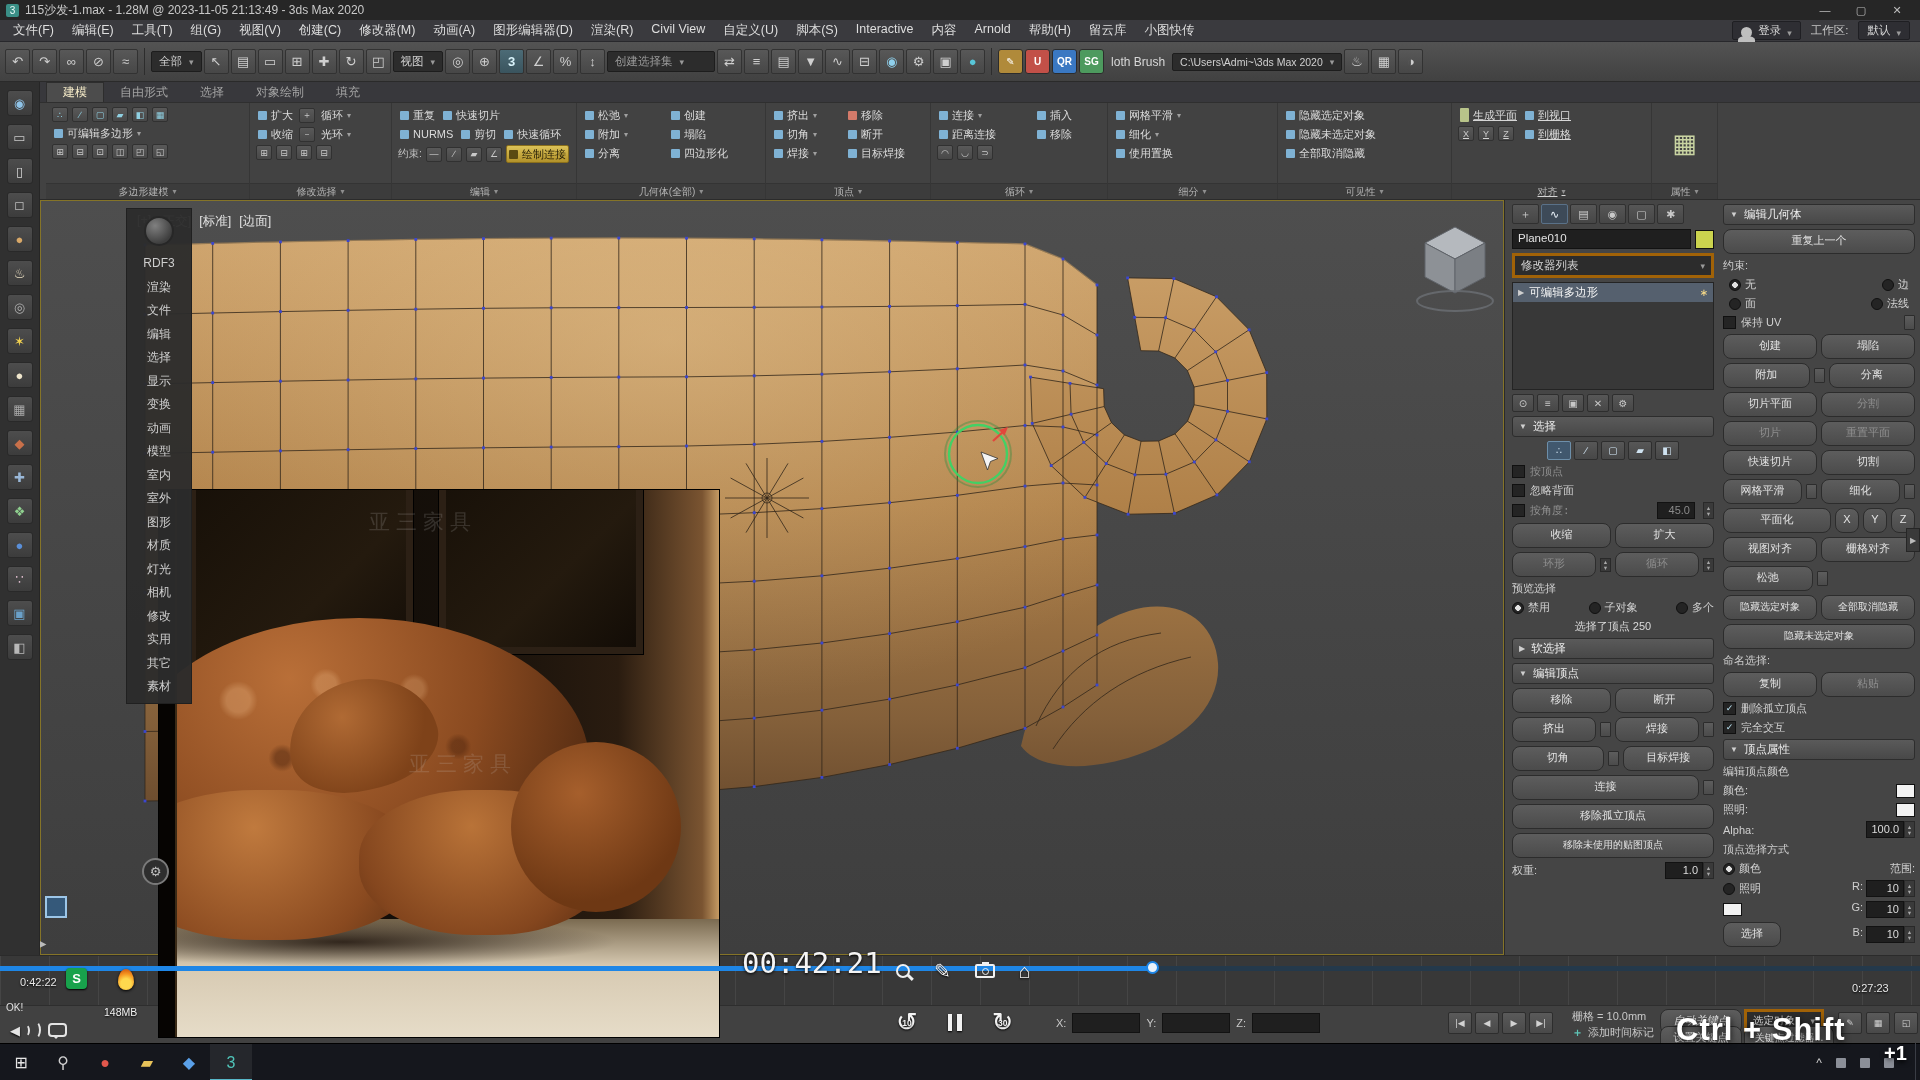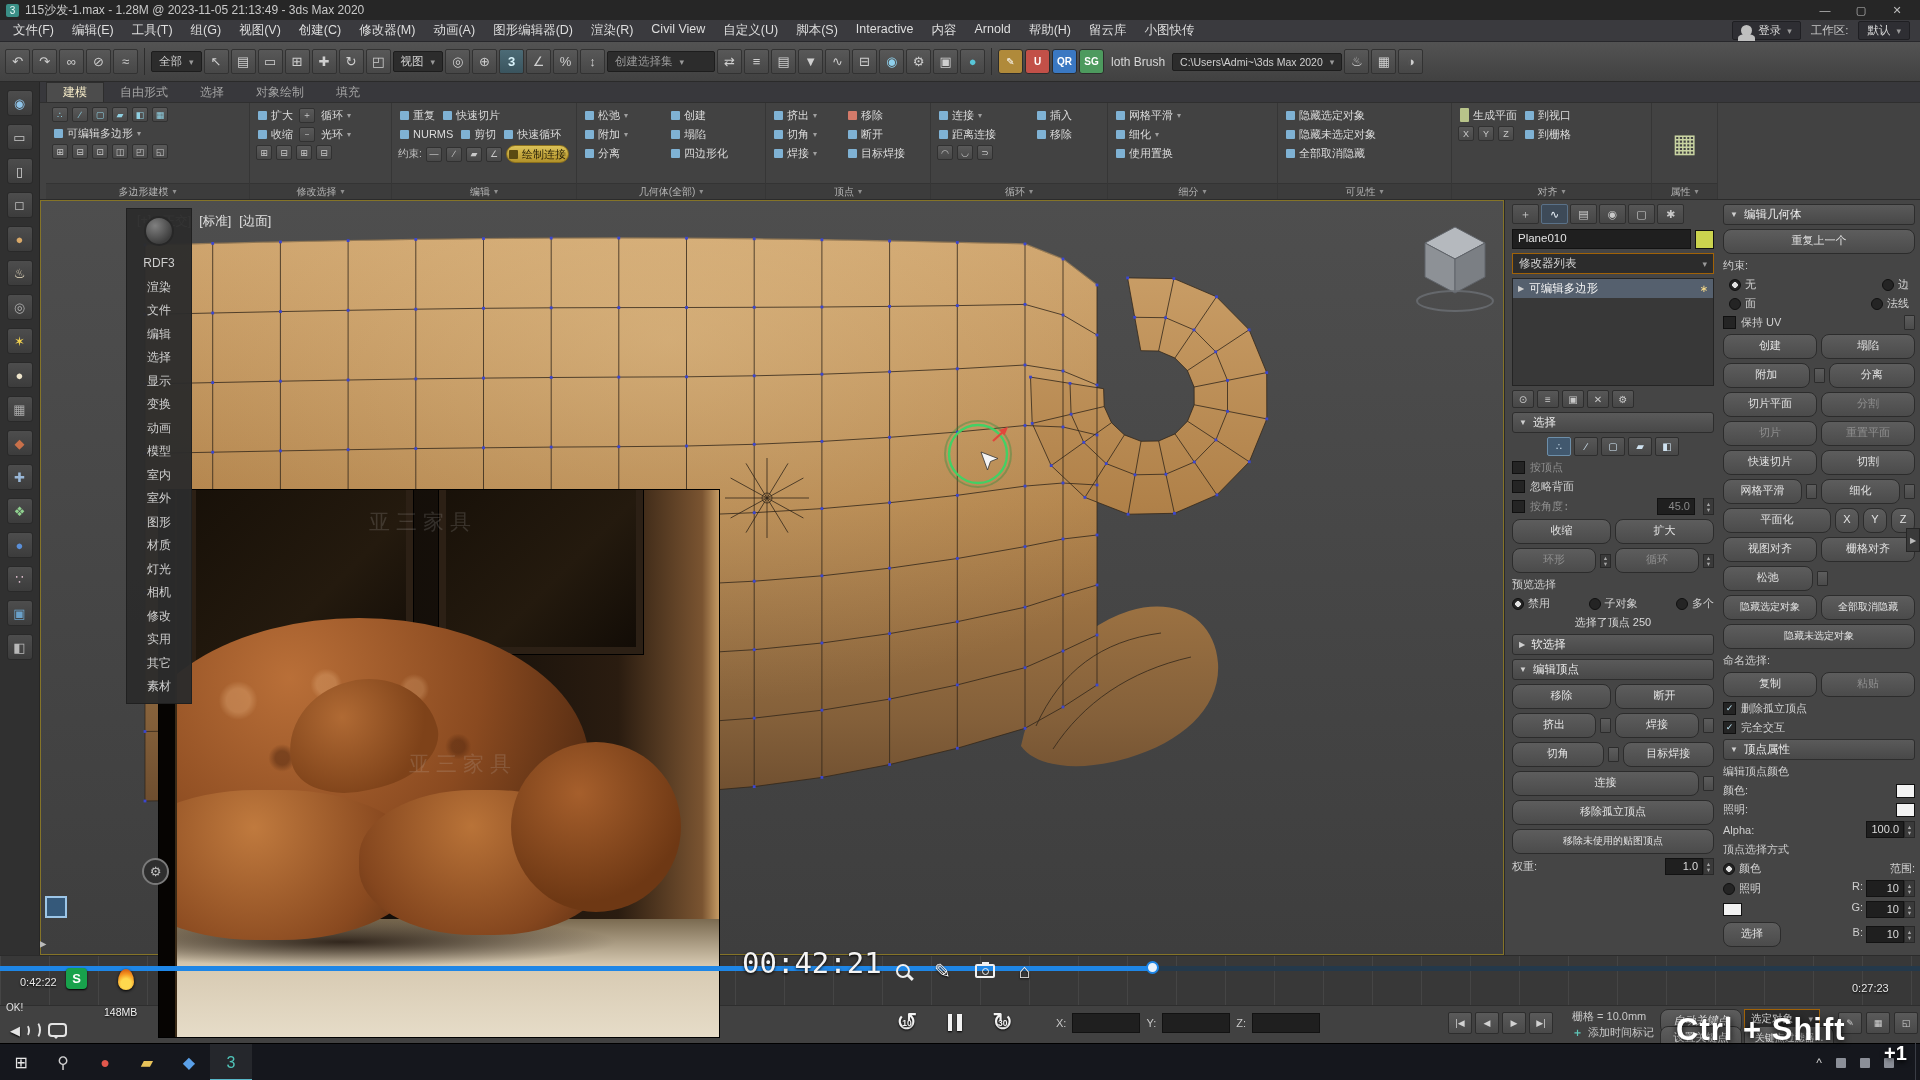--- a/index.html
+++ b/index.html
@@ -9,21 +9,21 @@
 
   
   #titlebar{position:absolute;left:0;top:0;width:1920px;height:20px;background:#262626;display:flex;align-items:center;gap:6px;padding:0 6px;box-sizing:border-box;font-size:12px;color:#c9c9c9;}
   .app-ic{width:13px;height:13px;background:#3a8f86;color:#eafaf7;font-size:10px;line-height:13px;text-align:center;border-radius:2px;}
   .win-btns{margin-left:auto;display:flex;gap:2px;}
   .wb{width:34px;text-align:center;color:#bdbdbd;font-size:11px;}
 
   #menubar{position:absolute;left:0;top:20px;width:1920px;height:22px;background:#3a3a3e;border-bottom:1px solid #28282c;display:flex;align-items:center;padding-left:4px;box-sizing:border-box;z-index:3;}
   .menu-item{padding:0 9px;font-size:12.5px;color:#dedede;white-space:nowrap;}
   .mright{margin-left:auto;display:flex;align-items:center;gap:10px;padding-right:10px;}
-  .mbox{background:#2e2e33;border:1px solid #1f1f23;border-radius:2px;padding:1px 8px;display:flex;align-items:center;gap:6px;font-size:11.5px;color:#d8d8d8;}
+  .mbox{background:#2e2e33;border:1px solid #1f1f23;border-radius:2px;padding:1px 8px;display:flex;align-items:flex-end;gap:6px;font-size:11.5px;color:#d8d8d8;}
   .mbox::after{content:"▾";font-size:9px;color:#9a9a9a;}
   .person{width:11px;height:11px;border-radius:50%;background:#bfbfbf;position:relative;}
   .person::after{content:"";position:absolute;left:-3px;top:9px;width:17px;height:7px;border-radius:50% 50% 0 0;background:#bfbfbf;}
 
   #tbar{position:absolute;left:0;top:42px;width:1920px;height:40px;background:linear-gradient(#535353,#414141);border-bottom:1px solid #2a2a2a;display:flex;align-items:center;gap:2px;padding:0 5px;box-sizing:border-box;z-index:3;}
   .tg{display:flex;gap:2px;align-items:center;}
   .ti{width:25px;height:25px;border-radius:2px;background:linear-gradient(#585858,#474747);border:1px solid #323232;display:flex;align-items:center;justify-content:center;font-size:13px;color:#cfcfcf;box-sizing:border-box;}
   .ti.snap{background:linear-gradient(#4c6b76,#3a545e);color:#d8f2fa;font-weight:bold;}
   .tb{min-width:25px;height:25px;padding:0 3px;border-radius:3px;display:flex;align-items:center;justify-content:center;font-size:10px;font-weight:bold;color:#fff;border:1px solid #2c2c2c;box-sizing:border-box;}
   .tsep{width:1px;height:27px;background:#2d2d2d;margin:0 4px;}
@@ -39,21 +39,21 @@
   #rpanels{display:flex;margin-left:46px;height:96px;}
   .rpanel{border-right:1px solid #363636;display:flex;flex-direction:column;box-sizing:border-box;flex:0 0 auto;}
   .rp-body{flex:1;padding:4px 6px;display:flex;flex-direction:column;gap:3px;box-sizing:border-box;}
   .rp-cap{height:15px;background:#3c3c3c;border-top:1px solid #343434;font-size:10px;color:#b4b4b4;display:flex;align-items:center;justify-content:center;gap:4px;}
   .rp-cap::after{content:"▾";font-size:8px;color:#8f8f8f;}
   .rrow{display:flex;gap:4px;align-items:center;}
   .rcol{display:flex;flex-direction:column;gap:3px;}
   .rbtn{display:flex;align-items:center;gap:4px;font-size:11px;color:#dcdcdc;padding:0 2px;height:16px;white-space:nowrap;}
   .rbtn .ri{width:9px;height:9px;background:#7fb2d4;border-radius:1px;flex:0 0 9px;}
   .rbtn.ddb::after{content:"▾";font-size:8px;color:#9f9f9f;}
-  .rbtn.hl{background:linear-gradient(#dcc258,#b2922a);color:#241d06;border-radius:9px;border:1px solid #8a6f1c;}
+  .rbtn.hl{background:linear-gradient(#dcc258,#b2922a);color:#241d06;border-radius:2px;border:1px solid #8a6f1c;}
   .rbtn.hl .ri{background:#5a4a12;}
   .mini{width:16px;height:15px;background:linear-gradient(#595959,#484848);border:1px solid #313131;font-size:9px;color:#c9c9c9;display:flex;align-items:center;justify-content:center;border-radius:2px;box-sizing:border-box;}
   .rgrid2{display:grid;grid-template-columns:auto auto;gap:3px 10px;}
   .rlab{font-size:10.5px;color:#c2c2c2;}
 
   
   #ls{position:absolute;left:0;top:82px;width:40px;height:873px;background:#303030;border-right:1px solid #262626;display:flex;flex-direction:column;align-items:center;gap:8px;padding-top:8px;box-sizing:border-box;z-index:4;}
   .lsi{width:26px;height:26px;border-radius:3px;background:linear-gradient(#4d4d4d,#3c3c3c);border:1px solid #292929;display:flex;align-items:center;justify-content:center;font-size:13px;box-sizing:border-box;}
 
   
@@ -93,21 +93,21 @@
   #rp{position:absolute;left:1504px;top:200px;width:416px;height:755px;background:#454545;border-left:1px solid #2a2a2a;box-sizing:border-box;z-index:2;}
   .cpcol{position:absolute;display:flex;flex-direction:column;gap:4px;}
   #col1{left:7px;top:4px;width:202px;}
   #col2{left:218px;top:4px;width:192px;}
   .cp-tabs{display:flex;gap:2px;margin-bottom:1px;}
   .cptab{width:27px;height:20px;background:linear-gradient(#565656,#464646);border:1px solid #303030;border-radius:2px;display:flex;align-items:center;justify-content:center;font-size:11px;color:#c9c9c9;box-sizing:border-box;}
   .cptab.on{background:#3d4a58;border-color:#5a7188;color:#eaf2fa;}
   .frow{display:flex;gap:4px;align-items:center;}
   .field{background:#1f1f1f;border:1px solid #121212;color:#e2e2e2;font-size:11.5px;padding:1px 5px;height:16px;line-height:15px;flex:1;box-sizing:content-box;white-space:nowrap;overflow:hidden;}
   .swatch{width:19px;height:19px;border:1px solid #111;box-sizing:border-box;flex:0 0 19px;}
-  .ddw{background:#2c2c2c;border:1px solid #a16207;color:#d6d6d6;font-size:11.5px;padding:2px 6px;display:flex;align-items:center;}
+  .ddw{background:#2c2c2c;border:3px solid #a16207;color:#d6d6d6;font-size:11.5px;padding:2px 6px;display:flex;align-items:center;}
   .ddw::after{content:"▾";margin-left:auto;font-size:9px;color:#9a9a9a;}
   .stack{background:#383838;border:1px solid #242424;height:108px;box-sizing:border-box;}
   .stack-row{display:flex;align-items:center;gap:5px;background:#55606e;color:#f4f4f4;font-size:11.5px;padding:2px 5px;}
   .stk-tools{display:flex;gap:3px;}
   .stool{width:22px;height:18px;background:linear-gradient(#575757,#474747);border:1px solid #2e2e2e;display:flex;align-items:center;justify-content:center;font-size:10px;color:#c8c8c8;border-radius:2px;box-sizing:border-box;}
   .roll{background:linear-gradient(#5a5a5a,#484848);border:1px solid #2d2d2d;border-radius:3px;color:#ececec;padding:2px 6px;font-size:11.5px;display:flex;align-items:center;gap:6px;}
   .ra{font-size:8px;color:#cfcfcf;}
   .sub-ic{display:flex;gap:3px;justify-content:center;}
   .soi{width:24px;height:19px;background:linear-gradient(#575757,#474747);border:1px solid #2e2e2e;display:flex;align-items:center;justify-content:center;font-size:10px;color:#cfe2f0;border-radius:2px;box-sizing:border-box;}
   .soi.on{background:#41586e;border-color:#6d8faa;}
@@ -551,21 +551,21 @@
           <span class="rbtn">
               <span class="ri"></span>
               <span>全部取消隐藏</span>
             </span>
         </div>
         <div class="rp-cap">
             <span>可见性</span>
           </div>
       </div>
 
-      <div class="rpanel" style="width:200px;">
+      <div class="rpanel" style="width:200px;text-decoration:underline;">
         <div class="rp-body">
           <div class="rrow" style="align-items:flex-start;">
             <div class="rcol">
               <span class="rbtn">
                   <span class="ri" style="width:14px;height:14px;background:#b8c48a;"></span>
                   <span>生成平面</span>
                 </span>
               <div class="rrow">
                 <span class="mini">X</span>
                 <span class="mini">Y</span>

